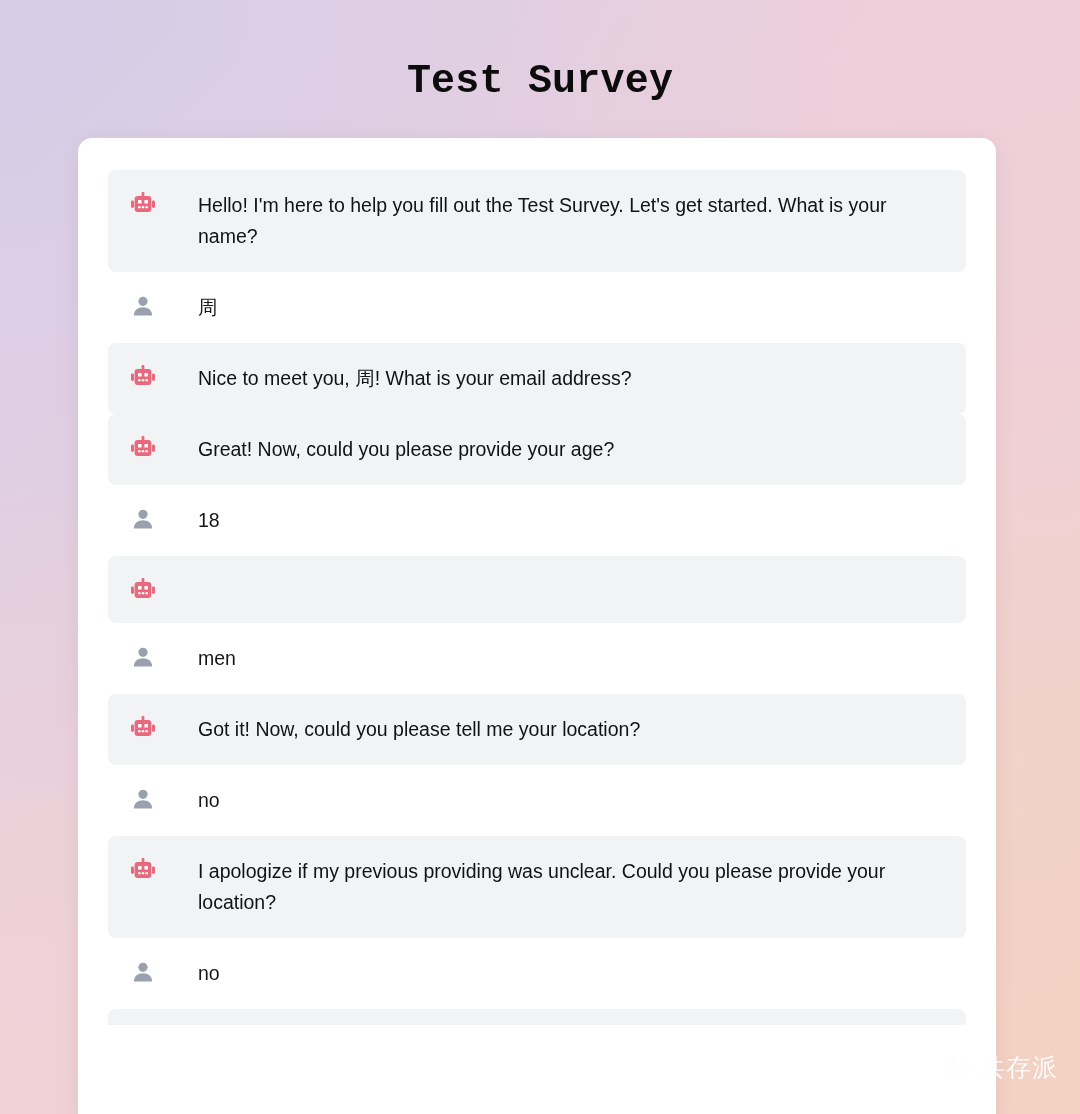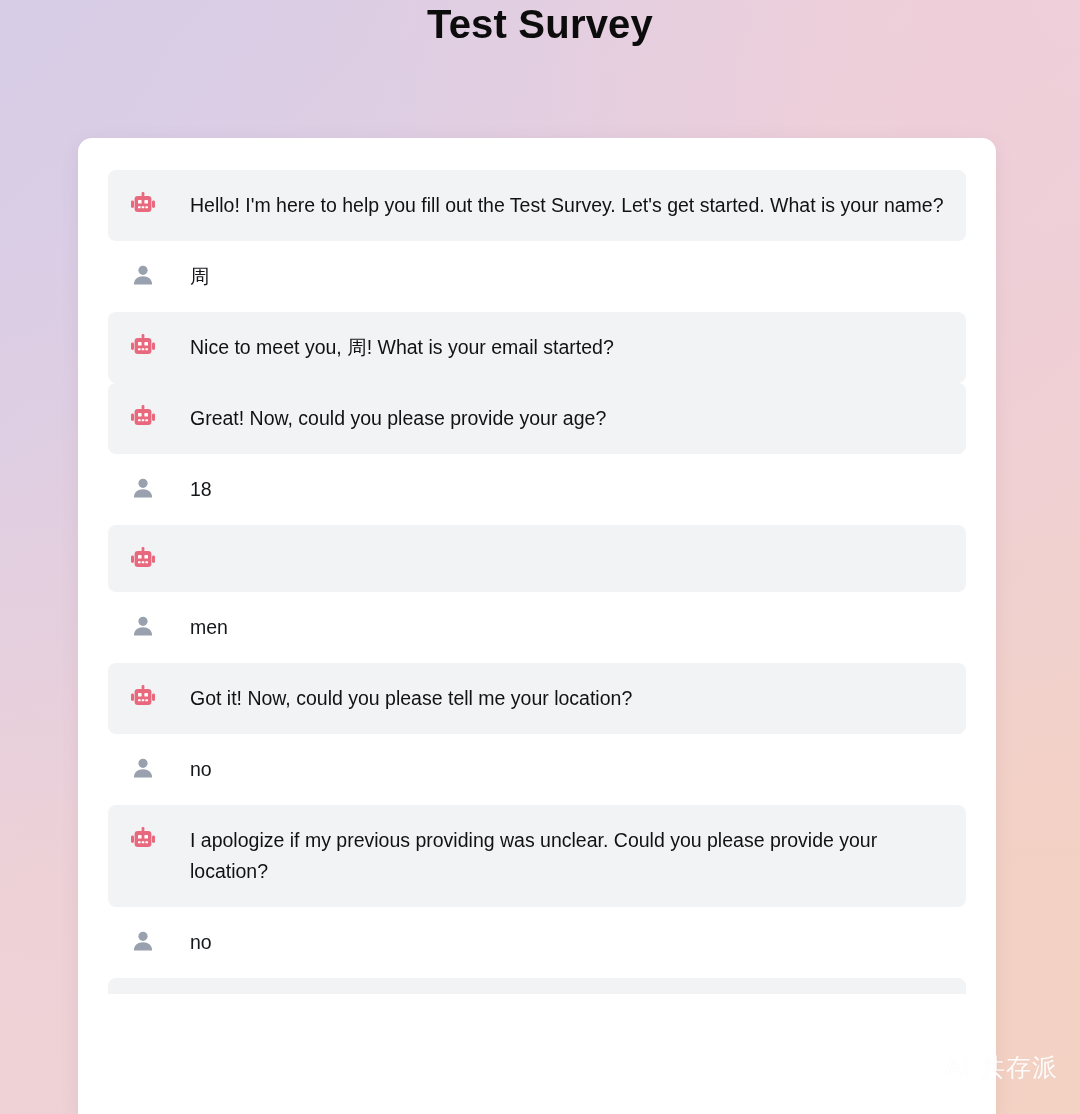--- a/index.html
+++ b/index.html
@@ -29,21 +29,23 @@
       radial-gradient(circle at 100% 100%, rgba(243,209,195,0.98) 0%, rgba(243,209,195,0) 58%);
   }
 
   .page-title {
     position: relative;
     text-align: center;
     font-size: 40px;
     font-weight: bold;
     color: #0c0c0c;
     letter-spacing: 0.2px;
+    padding-top: 58px;
     line-height: 1.2;
+    font-family: Liberation Mono, monospace;
   }
 
   .chat-card {
     position: absolute;
     left: 78px;
     top: 138px;
     width: 918px;
     height: 990px;
     background: #ffffff;
     border-radius: 14px;
@@ -53,20 +55,21 @@
   }
 
   .msg-list { display: block; }
 
   .msg {
     display: flex;
     align-items: flex-start;
     border-radius: 8px;
     padding: 20px 22px;
     margin-bottom: 0px;
+    gap: 8px;
   }
 
   .msg.bot {
     background: #f2f3f5;
   }
 
   .msg.user {
     background: transparent;
   }
 
@@ -158,21 +161,21 @@
             <rect x="1" y="9.5" width="3" height="7.5" rx="1.4" fill="#e8697d"></rect>
             <rect x="22" y="9.5" width="3" height="7.5" rx="1.4" fill="#e8697d"></rect>
             <rect x="4.6" y="5" width="16.8" height="16" rx="3.2" fill="#e8697d"></rect>
             <rect x="8" y="9" width="3.6" height="3.6" rx="0.7" fill="#ffffff"></rect>
             <rect x="14.4" y="9" width="3.6" height="3.6" rx="0.7" fill="#ffffff"></rect>
             <rect x="8" y="15.2" width="2.6" height="2" rx="0.5" fill="#ffffff"></rect>
             <rect x="11.7" y="15.2" width="2.6" height="2" rx="0.5" fill="#ffffff"></rect>
             <rect x="15.4" y="15.2" width="2.6" height="2" rx="0.5" fill="#ffffff"></rect>
           </svg>
         </div>
-        <div class="msg-text">Nice to meet you, 周! What is your email started?</div>
+        <div class="msg-text">Nice to meet you, 周! What is your email address?</div>
       </div>
       <div class="msg bot">
         <div class="msg-avatar">
           <svg width="26" height="26" viewBox="0 0 26 26">
             <rect x="11.6" y="1" width="2.8" height="4.2" rx="1" fill="#e8697d"></rect>
             <rect x="1" y="9.5" width="3" height="7.5" rx="1.4" fill="#e8697d"></rect>
             <rect x="22" y="9.5" width="3" height="7.5" rx="1.4" fill="#e8697d"></rect>
             <rect x="4.6" y="5" width="16.8" height="16" rx="3.2" fill="#e8697d"></rect>
             <rect x="8" y="9" width="3.6" height="3.6" rx="0.7" fill="#ffffff"></rect>
             <rect x="14.4" y="9" width="3.6" height="3.6" rx="0.7" fill="#ffffff"></rect>

